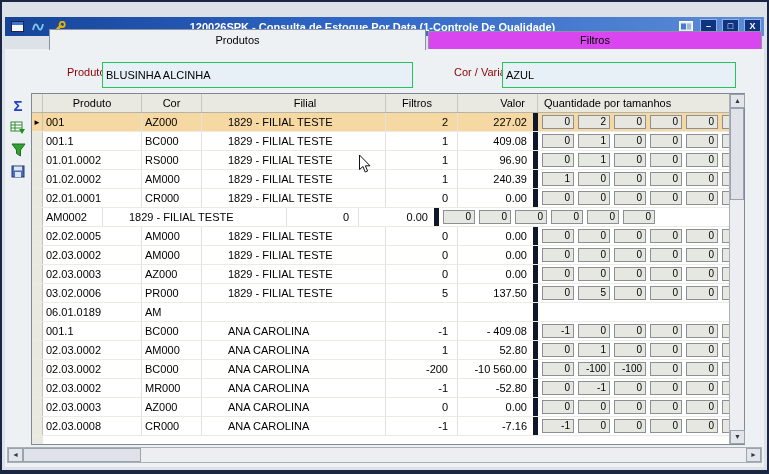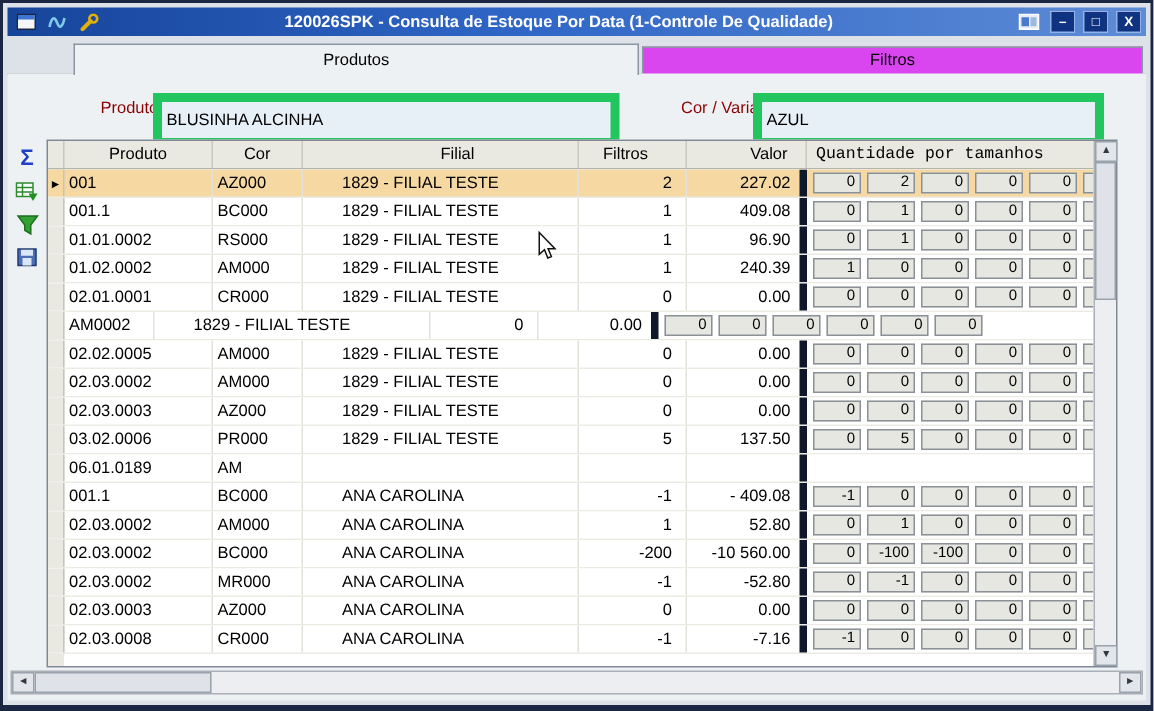--- a/index.html
+++ b/index.html
@@ -3,21 +3,21 @@
 <meta charset="utf-8">
 <style>
   * { box-sizing: border-box; margin: 0; padding: 0; }
   html,body { margin:0; }
   body { font-family: "Liberation Sans", sans-serif; background:#aab0ba; }
 
   .window { position:relative; width:769px; height:474px; background:#dde1e8;
             border:2px solid #1b2742; border-bottom-width:4px; overflow:hidden; }
 
   
-  .titlebar { position:absolute; top:3px; left:3px; right:3px; height:19px;
+  .titlebar { position:absolute; top:15px; left:3px; right:3px; height:19px;
               display:flex; align-items:center; gap:3px; padding:0 3px;
               background:linear-gradient(to right,#16449a,#2f66c6 45%,#5d8cd6); color:#fff; }
   .title { flex:1; text-align:center; font-size:11px; font-weight:bold;
            white-space:nowrap; overflow:hidden; }
   .tb-ico { display:inline-flex; align-items:center; justify-content:center; width:18px; height:15px; }
   .tb-btn { width:17px; height:15px; margin-left:2px; background:#0f3380; border:1px solid #93b2e8;
             color:#fff; font-size:9px; line-height:12px; text-align:center; font-weight:bold; cursor:pointer; }
 
   
   .tabstrip { position:absolute; top:27px; left:3px; right:3px; height:21px; }
@@ -25,21 +25,21 @@
   .tab { position:absolute; font-size:11px; text-align:center; border:1px solid #8a94a2; cursor:pointer;margin-left:40px; }
   .tab.active   { left:4px; width:377px; top:0; height:21px; background:#eef1f4; border-bottom:none; line-height:20px; z-index:2; }
   .tab.inactive { left:383px; right:2px; top:2px; height:19px; background:#d946ef; border-bottom:none; line-height:17px; }
 
   
   .panel { position:absolute; top:47px; left:3px; right:3px; bottom:3px; background:#eef1f4; }
 
   .flabel { position:absolute; font-size:11px; color:#8b0000; white-space:nowrap; }
   .l1 { left:62px;  top:17px; }
   .l2 { left:449px; top:17px; }
-  .field { position:absolute; height:19px; background:#e7eff7; border:6px solid #22c55e;
+  .field { position:absolute; height:19px; background:#e7eff7; border:1px solid #22c55e;
            font-family:"Liberation Sans", sans-serif; font-size:11px; padding:12px 3px; color:#000; }
   .f1 { left:97px;  top:13px; width:311px; }
   .f2 { left:497px; top:13px; width:234px; }
 
   
   .sidebar { position:absolute; left:1px; top:48px; width:24px; display:flex;
              flex-direction:column; gap:5px; align-items:center; }
   .sbtn { width:20px; height:17px; display:flex; align-items:center; justify-content:center; cursor:pointer; }
   .sigma { color:#2040c8; font-size:15px; font-weight:bold; line-height:1; }
 
@@ -63,21 +63,21 @@
   .fil  { width:161px; padding-left:3px; border-right:1px solid #e2e2da;margin-left:23px; }
   .est  { width:72px;  padding-right:9px;  text-align:right; border-right:1px solid #e2e2da; }
   .val  { width:80px;  padding-right:6px;  text-align:right; border-right:5px solid #0f172a; }
   .qty  { flex:1; display:flex; align-items:center; padding-left:4px; gap:4px; overflow:hidden; }
   .qbox { width:32px; height:14px; flex:none; background:#e7e7e1; border:1px solid #8a9096;
           font-size:10px; line-height:12px; text-align:right; padding-right:3px; color:#000; }
   .qtyh { flex:1; text-align:left; padding-left:6px; }
 
   .ghead .c   { border-right:1px solid #c8c8be; text-align:center; padding-left:0; }
   .ghead .val { text-align:right; padding-right:12px; }
-  .ghead .qtyh{ border-right:none; text-align:left; padding-left:6px;font-family:Liberation Mono, monospace; }
+  .ghead .qtyh{ border-right:none; text-align:left; padding-left:6px; }
 
   
   .vscroll { position:absolute; top:0; right:0; bottom:0; width:15px;
              background:#eceef1; border-left:1px solid #aab0b8; }
   .sarrow { width:15px; height:14px; background:#e2e5ea; border:1px solid #9aa2ac;
             color:#33383f; font-size:7px; text-align:center; line-height:12px; cursor:pointer; }
   .vscroll .sarrow.bottom { position:absolute; bottom:0; left:0; }
   .vthumb { position:absolute; top:14px; left:0; width:14px; height:92px;
             background:#dfe3e9; border:1px solid #9aa2ac; cursor:pointer; }
 

